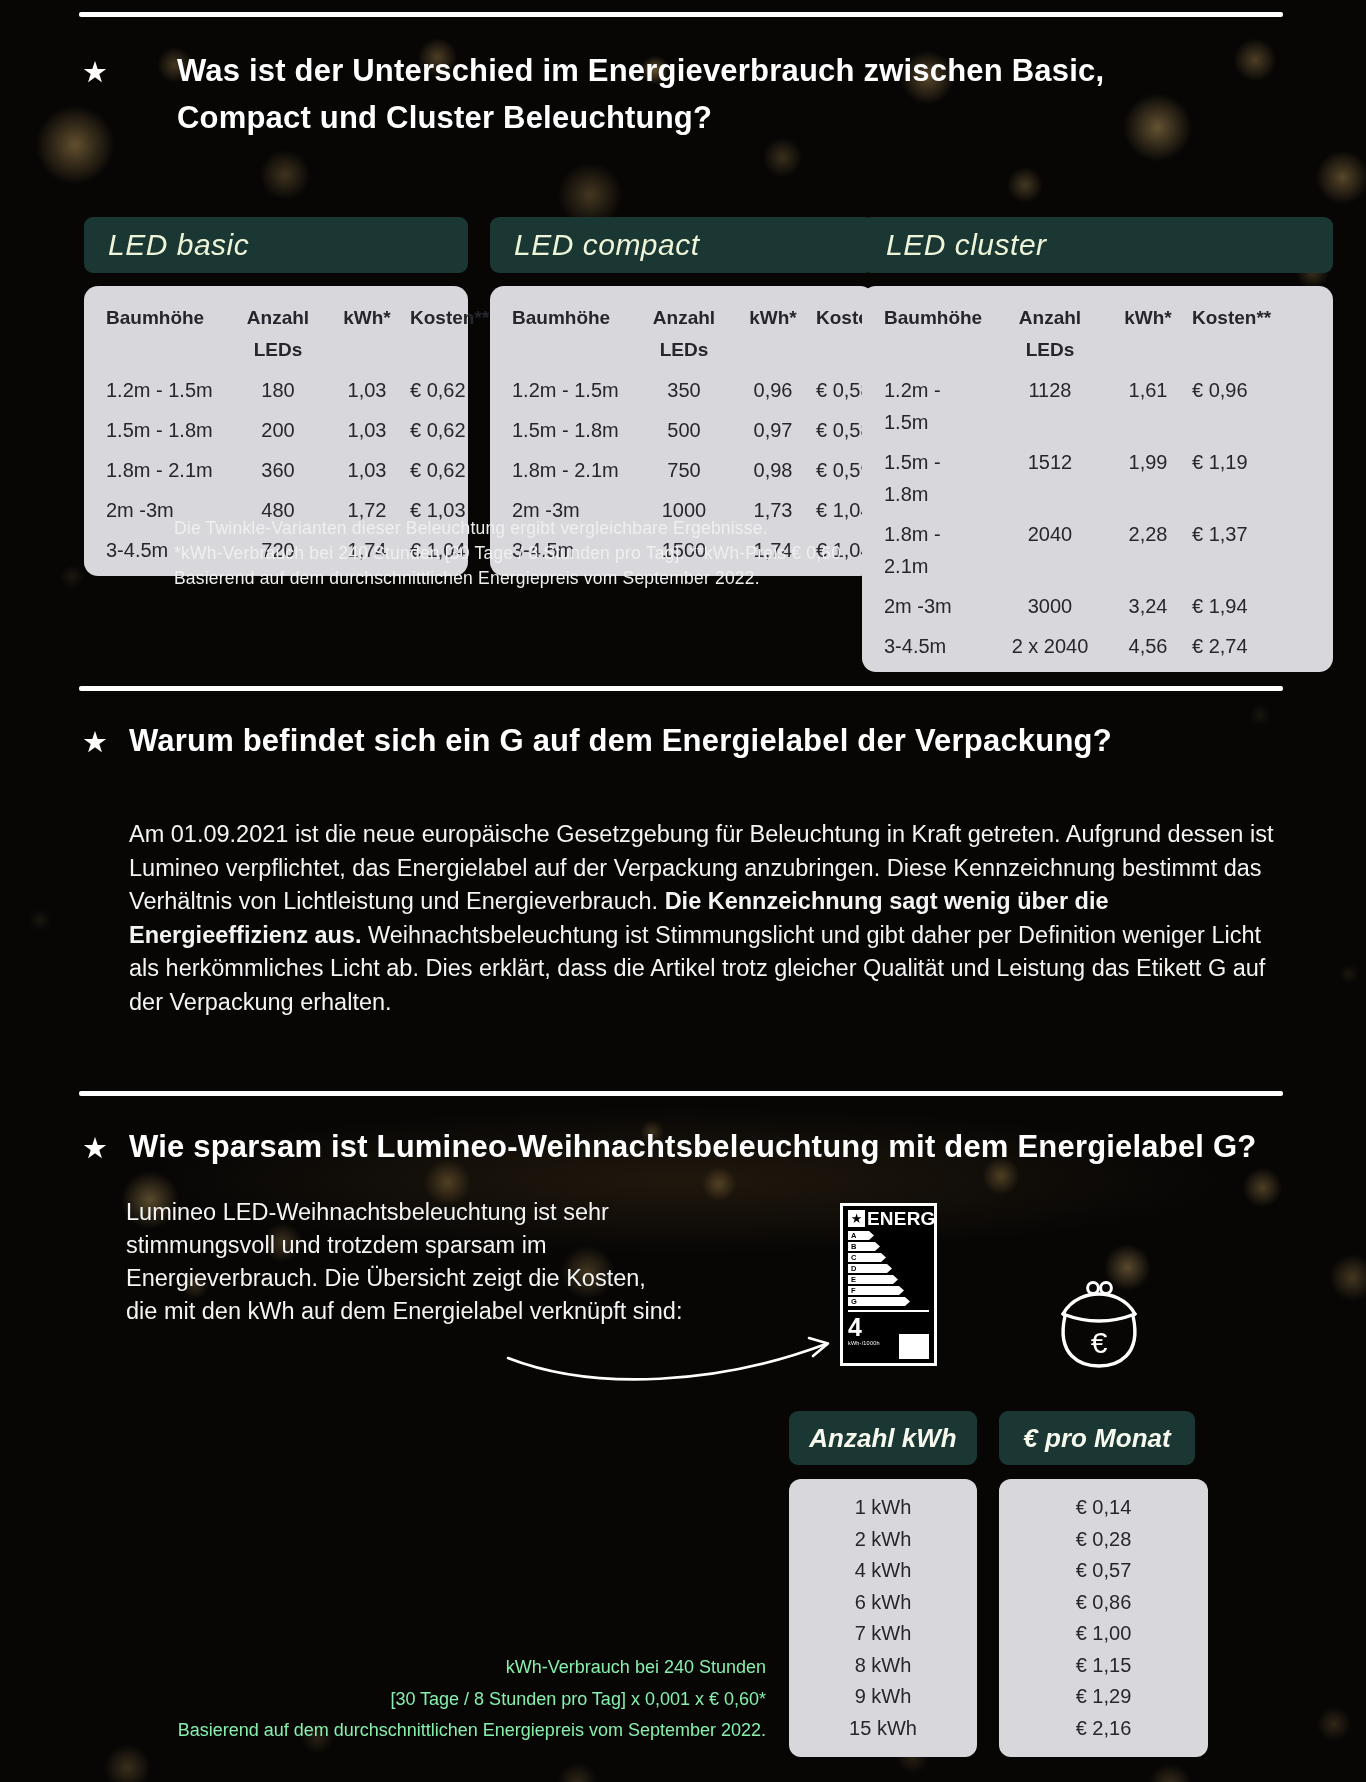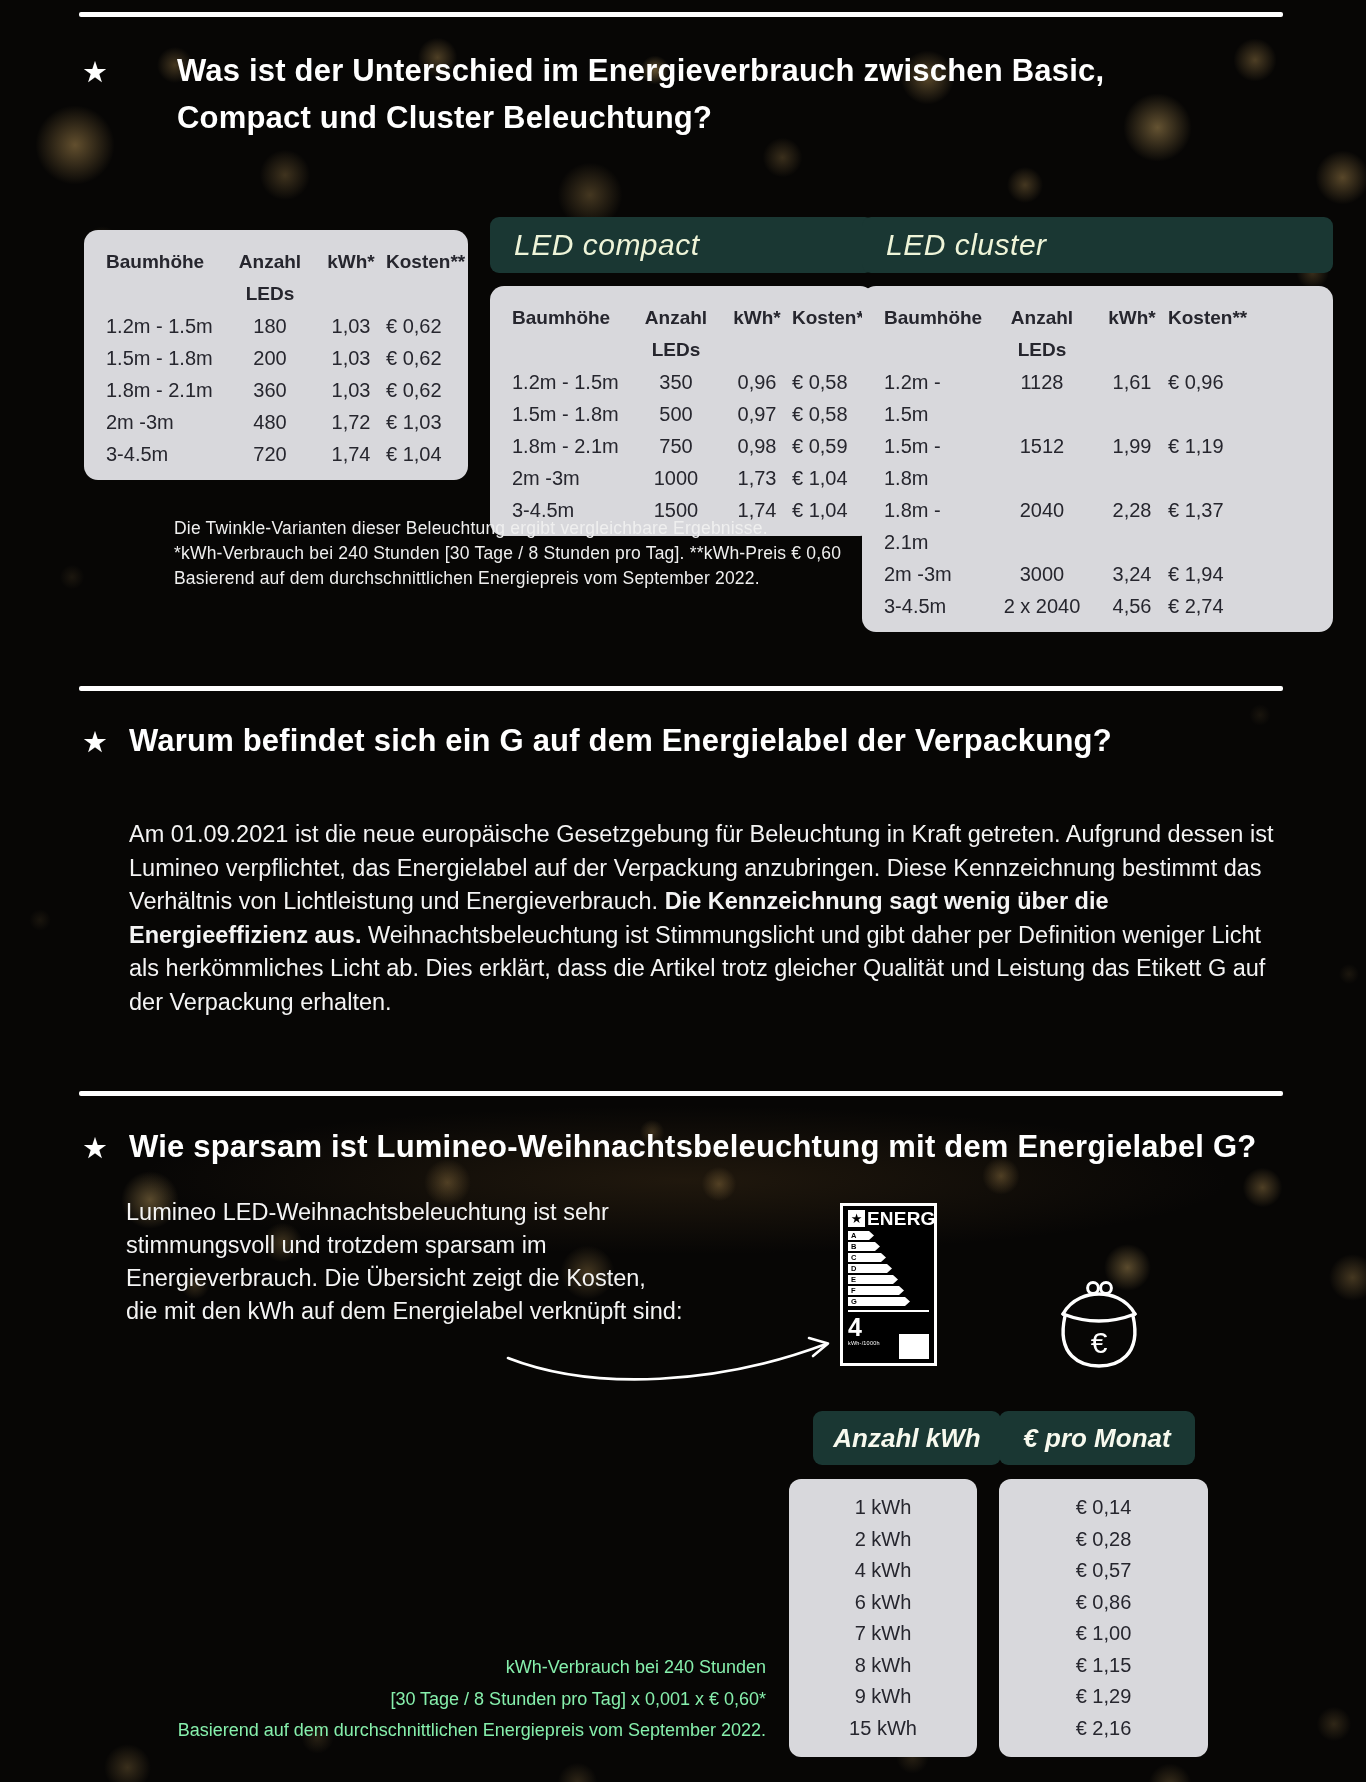--- a/index.html
+++ b/index.html
@@ -55,21 +55,21 @@
   
   .star{position:absolute;color:#fff;font-size:29px;line-height:29px;}
   .h{position:absolute;left:129px;color:#fff;font-weight:bold;font-size:31px;line-height:47px;
      letter-spacing:.2px;white-space:pre-line;}
   
   .ltable{position:absolute;top:217px;}
   .lt0{left:84px;width:384px}.lt1{left:490px;width:384px}.lt2{left:862px;width:471px}
   .pill{height:56px;background:#1a3733;border-radius:9px;display:flex;align-items:center;
         padding:0 24px;box-sizing:border-box;color:#eef4d8;font-style:italic;font-size:30px;letter-spacing:.5px;}
   .tbody{margin-top:13px;background:#d8d8dc;border-radius:14px;padding:16px 14px 10px;
-         display:grid;color:#26262e;}
+         display:grid;color:#26262e;gap:8px;}
   .lt0 .tbody,.lt1 .tbody{grid-template-columns:122px 100px 62px 92px;}
   .lt2 .tbody{grid-template-columns:108px 116px 64px 101px;}
   .hc{font-weight:bold;font-size:19px;line-height:32px;}
   .tc{font-size:20px;line-height:32px;}
   .a0{text-align:left;padding-left:8px}.a1{text-align:center}.a2{text-align:center}.a3{text-align:left;padding-left:4px}
   
   .fn1{position:absolute;left:130px;top:516px;font-size:17.5px;line-height:25px;color:#efefef;
        white-space:pre-line;letter-spacing:.2px;margin-left:44px;}
   .para{position:absolute;left:129px;top:818px;width:1152px;font-size:23.5px;line-height:33.5px;color:#f4f4f4;}
   .intro{position:absolute;left:126px;top:1196px;font-size:23.5px;line-height:33px;color:#f4f4f4;white-space:pre-line;}
@@ -90,39 +90,40 @@
   .eval{color:#fff;font-weight:bold;font-size:25px;line-height:25px;}
   .eunit{color:#fff;font-size:5.5px;letter-spacing:.2px;}
   .ebox{width:30px;height:25px;background:#fff;align-self:flex-end;}
   
   .arrow-svg{position:absolute;left:500px;top:1326px;}
   .purse-svg{position:absolute;left:1048px;top:1268px;}
   
   .pill2{position:absolute;top:1411px;height:54px;background:#1a3733;border-radius:9px;
          display:flex;align-items:center;justify-content:center;color:#f7f9ee;
          font-style:italic;font-weight:bold;font-size:26px;}
-  .pk{left:813px;width:188px}.pc{left:999px;width:196px}
+  .pk{left:789px;width:188px}.pc{left:999px;width:196px}
   .list{position:absolute;top:1479px;background:#d8d8dc;border-radius:12px;padding:13px 0;
         color:#26262e;text-align:center;box-sizing:border-box;}
   .list-kwh{left:789px;width:188px}.list-cost{left:999px;width:209px}
   .lrow{font-size:20px;line-height:31.5px;}
 </style>
 </head>
 <body>
 
 <div class="page">
   <div class="bokeh"></div>
 
   <div class="divider d1"></div>
 
   <span class="star" style="left:82px;top:58px;">★</span>
   <div class="h" style="top:47px;margin-left:48px;">Was ist der Unterschied im Energieverbrauch zwischen Basic,
 Compact und Cluster Beleuchtung?</div>
 
   <div class="ltable lt0">
+    <div class="pill">LED basic</div>
     <div class="tbody">
         <div class="hc a0">Baumhöhe</div>
         <div class="hc a1">Anzahl LEDs</div>
         <div class="hc a2">kWh*</div>
         <div class="hc a3">Kosten**</div>
         <div class="tc a0">1.2m - 1.5m</div>
         <div class="tc a1">180</div>
         <div class="tc a2">1,03</div>
         <div class="tc a3">€ 0,62</div>
         <div class="tc a0">1.5m - 1.8m</div>

